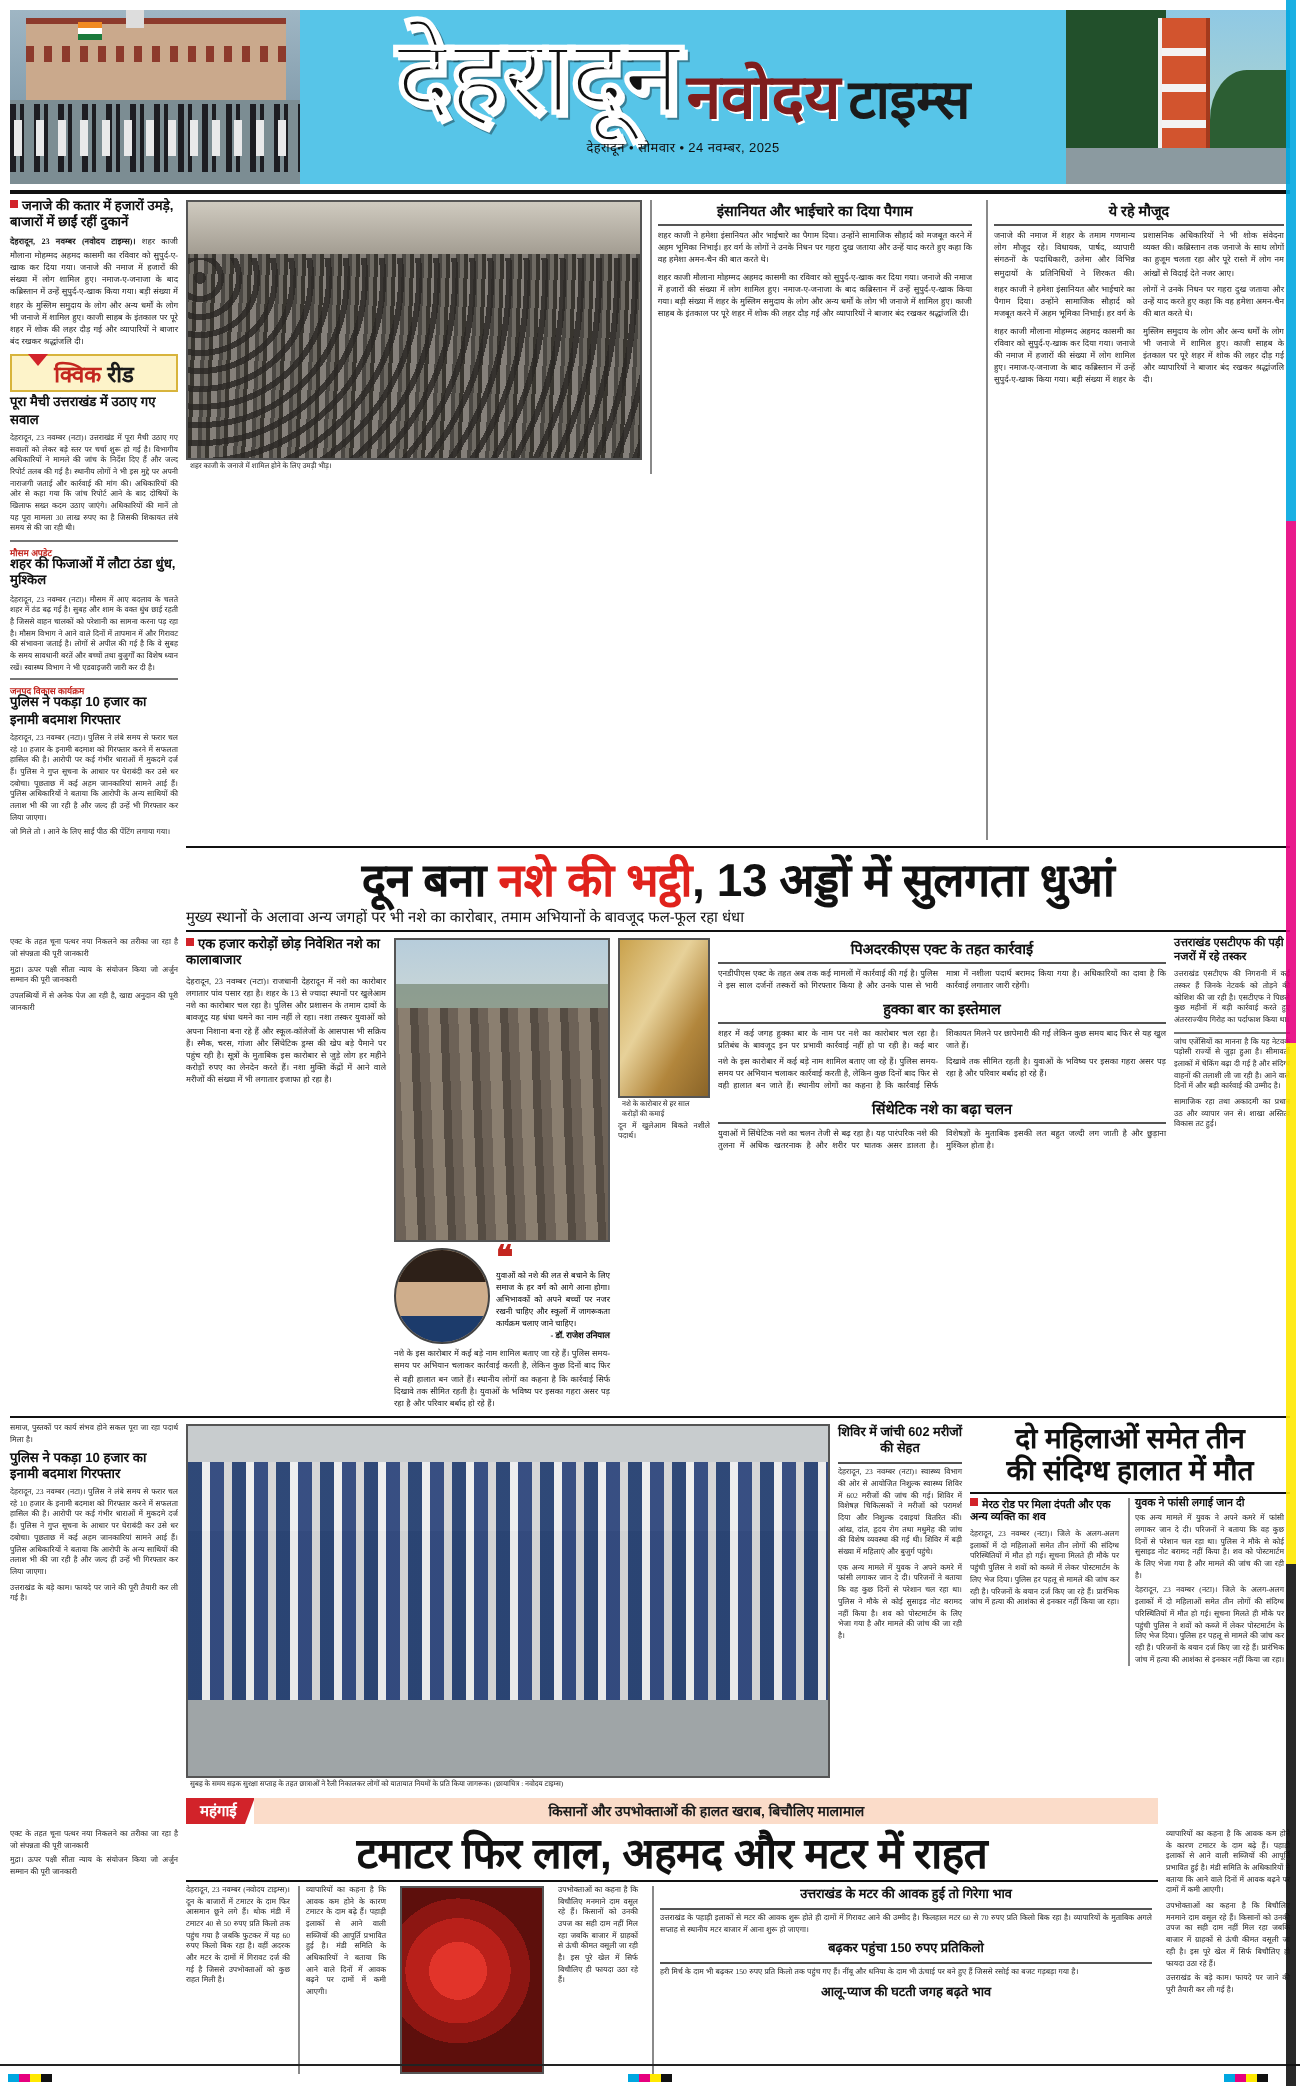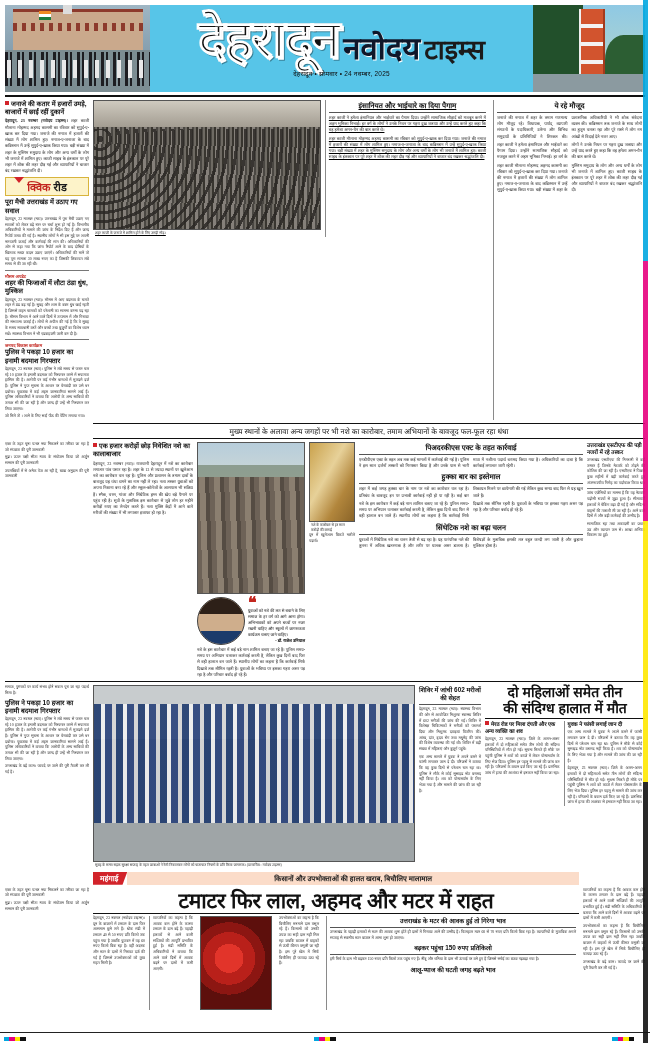--- a/index.html
+++ b/index.html
@@ -27,21 +27,21 @@
   .mh-right .tree{position:absolute;left:-8px;top:-4px;width:58px;height:94px;background:#22502b;border-radius:0 0 40% 10%;}
   .mh-right .tree2{position:absolute;right:-6px;top:30px;width:46px;height:62px;background:#2c5e33;border-radius:40% 0 0 0;}
   .mh-right .tower{position:absolute;left:46px;top:4px;width:22px;height:78px;background:#d2542e;
     border-left:2px solid #f0f0f0;border-right:2px solid #a33a1d;}
   .mh-right .tower .band{position:absolute;left:0;right:0;height:4px;background:#f3f3f3;}
   .mh-right .road{position:absolute;left:0;right:0;bottom:0;height:18px;background:#8b9aa0;}
   .mh-center{flex:1;position:relative;display:flex;flex-direction:column;justify-content:center;align-items:center;}
   .title-row{display:flex;align-items:flex-end;gap:4px;margin-top:-4px;}
   .t-dehradun{font-family:"Liberation Sans",sans-serif;font-weight:bold;font-size:52px;color:#111;
      -webkit-text-stroke:1px #fff;text-shadow:2px 2px 0 #fff,3px 3px 0 rgba(0,0,0,.35);letter-spacing:-1px;line-height:.95;}
-  .t-navodaya{font-family:"Liberation Sans",sans-serif;font-weight:bold;font-size:31px;color:#0f172a;line-height:1;
+  .t-navodaya{font-family:"Liberation Sans",sans-serif;font-weight:bold;font-size:31px;color:#7f1d1d;line-height:1;
      text-shadow:1px 1px 0 #fff;}
   .t-times{font-family:"Liberation Sans",sans-serif;font-weight:bold;font-size:27px;color:#1b1b1b;line-height:1;}
   .dateline{margin-top:5px;font-size:6.5px;color:#101010;letter-spacing:.2px;font-family:"Liberation Sans",sans-serif;}
   
   .webbar{height:14px;background:#d2232a;display:flex;align-items:center;position:relative;}
   .wb-logo{font-family:"Liberation Sans",sans-serif;font-size:9px;font-weight:bold;color:#fff;
       padding-left:6px;letter-spacing:.3px;}
   .wb-badge{margin-left:6px;border:1.2px solid #fff;border-radius:2px;padding:0 5px;font-size:6px;
       color:#fff;font-family:"Liberation Sans",sans-serif;font-weight:bold;letter-spacing:.6px;}
   .wb-url{position:absolute;left:0;right:0;text-align:center;font-family:"Liberation Sans",sans-serif;
@@ -104,21 +104,21 @@
   .quote-by{font-size:4.2px;text-align:right;font-weight:bold;}
   
   .band{display:flex;align-items:stretch;height:13px;margin-top:3px;}
   .band .tag{background:#d2232a;color:#fff;font-family:"Liberation Sans",sans-serif;font-weight:bold;
      font-size:7.5px;padding:0 9px 0 7px;display:flex;align-items:center;clip-path:polygon(0 0,100% 0,86% 100%,0 100%);}
   .band .txt{flex:1;background:#fbdcc9;display:flex;align-items:center;justify-content:center;
      font-family:"Liberation Sans",sans-serif;font-weight:bold;font-size:7px;color:#1b1b1b;}
   .big-h2{font-family:"Liberation Sans",sans-serif;font-weight:bold;font-size:23px;text-align:center;
      line-height:1.05;padding:2px 0 1px;color:#111;letter-spacing:-.2px;}
   .big-h2 .red{color:#e0221c;}
-  .deck{font-family:"Liberation Sans",sans-serif;font-size:7.4px;text-align:center;padding-bottom:2px;color:#111;}
+  .deck{font-family:"Liberation Sans",sans-serif;font-size:7.4px;text-align:left;padding-bottom:2px;color:#111;}
   .h3-blk{font-family:"Liberation Sans",sans-serif;font-weight:bold;font-size:14px;line-height:1.12;color:#111;}
   
   .footer{position:absolute;left:0;right:0;bottom:0;height:10px;border-top:.6px solid #222;}
   .regmark{position:absolute;bottom:2px;height:4px;width:22px;
      background:linear-gradient(90deg,#00a7e0 0 25%,#e6007e 25% 50%,#ffe800 50% 75%,#111 75% 100%);}
   .cmyk-strip{position:absolute;right:2px;top:0;width:5px;height:100%;
      background:linear-gradient(#00a7e0 0 25%,#e6007e 25% 50%,#ffe800 50% 75%,#111 75% 100%);opacity:.9;}
   .rule-v{border-left:.6px solid #8a8a8a;}
   .pad4{padding:0 3px;}
   .mt2{margin-top:2px;}
@@ -188,21 +188,21 @@
       <div class="body-txt sm mt2">देहरादून, 23 नवम्बर (नटा)। मौसम में आए बदलाव के चलते शहर में ठंड बढ़ गई है। सुबह और शाम के वक्त धुंध छाई रहती है जिससे वाहन चालकों को परेशानी का सामना करना पड़ रहा है। मौसम विभाग ने आने वाले दिनों में तापमान में और गिरावट की संभावना जताई है। लोगों से अपील की गई है कि वे सुबह के समय सावधानी बरतें और बच्चों तथा बुजुर्गों का विशेष ध्यान रखें। स्वास्थ्य विभाग ने भी एडवाइजरी जारी कर दी है।</div>
 
       <div class="hr-l"></div>
       <div style="font-size:4.4px;font-weight:bold;color:#c3261f;font-family:'Liberation Sans',sans-serif">जनपद विकास कार्यक्रम</div>
       <div class="mini-h">पुलिस ने पकड़ा 10 हजार का इनामी बदमाश गिरफ्तार</div>
       <div class="body-txt sm mt2">देहरादून, 23 नवम्बर (नटा)। पुलिस ने लंबे समय से फरार चल रहे 10 हजार के इनामी बदमाश को गिरफ्तार करने में सफलता हासिल की है। आरोपी पर कई गंभीर धाराओं में मुकदमे दर्ज हैं। पुलिस ने गुप्त सूचना के आधार पर घेराबंदी कर उसे धर दबोचा। पूछताछ में कई अहम जानकारियां सामने आई हैं। पुलिस अधिकारियों ने बताया कि आरोपी के अन्य साथियों की तलाश भी की जा रही है और जल्द ही उन्हें भी गिरफ्तार कर लिया जाएगा।</div>
       <div class="body-txt sm mt2">जो मिले तो । आने के लिए साईं पीठ की पेंटिंग लगाया गया।</div>
     </div>
 
     <div class="col c-mid">
-      <div style="display:flex;gap:4px;text-decoration:underline;">
+      <div style="display:flex;gap:4px;">
         <div style="flex:1.45;">
           <div class="photo ph-crowd">
             <div class="wall"></div>
               <div class="heads"></div>
           </div>
           <div class="caption">शहर काजी के जनाजे में शामिल होने के लिए उमड़ी भीड़।</div>
         </div>
         <div style="flex:1;" class="pad4 rule-v">
           <div class="sub-h">इंसानियत और भाईचारे का दिया पैगाम</div>
           <div class="rule-thin"></div>
@@ -218,20 +218,23 @@
       <div class="body-txt mt2" style="column-count:2;column-gap:4px;">जनाजे की नमाज में शहर के तमाम गणमान्य लोग मौजूद रहे। विधायक, पार्षद, व्यापारी संगठनों के पदाधिकारी, उलेमा और विभिन्न समुदायों के प्रतिनिधियों ने शिरकत की। प्रशासनिक अधिकारियों ने भी शोक संवेदना व्यक्त की। कब्रिस्तान तक जनाजे के साथ लोगों का हुजूम चलता रहा और पूरे रास्ते में लोग नम आंखों से विदाई देते नजर आए।</div>
       <div class="body-txt mt2" style="column-count:2;column-gap:4px;">शहर काजी ने हमेशा इंसानियत और भाईचारे का पैगाम दिया। उन्होंने सामाजिक सौहार्द को मजबूत करने में अहम भूमिका निभाई। हर वर्ग के लोगों ने उनके निधन पर गहरा दुख जताया और उन्हें याद करते हुए कहा कि वह हमेशा अमन-चैन की बात करते थे।</div>
       <div class="body-txt mt2" style="column-count:2;column-gap:4px;">शहर काजी मौलाना मोहम्मद अहमद कासमी का रविवार को सुपुर्द-ए-खाक कर दिया गया। जनाजे की नमाज में हजारों की संख्या में लोग शामिल हुए। नमाज-ए-जनाजा के बाद कब्रिस्तान में उन्हें सुपुर्द-ए-खाक किया गया। बड़ी संख्या में शहर के मुस्लिम समुदाय के लोग और अन्य धर्मों के लोग भी जनाजे में शामिल हुए। काजी साहब के इंतकाल पर पूरे शहर में शोक की लहर दौड़ गई और व्यापारियों ने बाजार बंद रखकर श्रद्धांजलि दी।</div>
     </div>
   </div>
 
   <div style="display:flex;gap:4px;">
     <div style="width:84px;"></div>
     <div style="flex:1;">
       <div class="hr-b"></div>
+      <div class="big-h2">
+        <span>दून बना </span><span class="red">नशे की भट्ठी</span><span>, 13 अड्डों में सुलगता धुआं</span>
+      </div>
       <div class="deck">मुख्य स्थानों के अलावा अन्य जगहों पर भी नशे का कारोबार, तमाम अभियानों के बावजूद फल-फूल रहा धंधा</div>
       <div class="rule-hair"></div>
     </div>
   </div>
 
   <div class="cols">
     <div class="col c-left">
       <div class="body-txt sm">एक्ट के तहत चूना पत्थर नया निकलने का तरीका जा रहा है जो संपन्नता की पूरी जानकारी</div>
       <div class="body-txt sm mt2">मुद्रा। ऊपर पक्षी सीता न्याय के संयोजन किया जो अर्जुन सम्मान की पूरी जानकारी</div>
       <div class="body-txt sm mt2">उपलब्धियों में से अनेक पेज आ रही है, खाद्य अनुदान की पूरी जानकारी</div>

